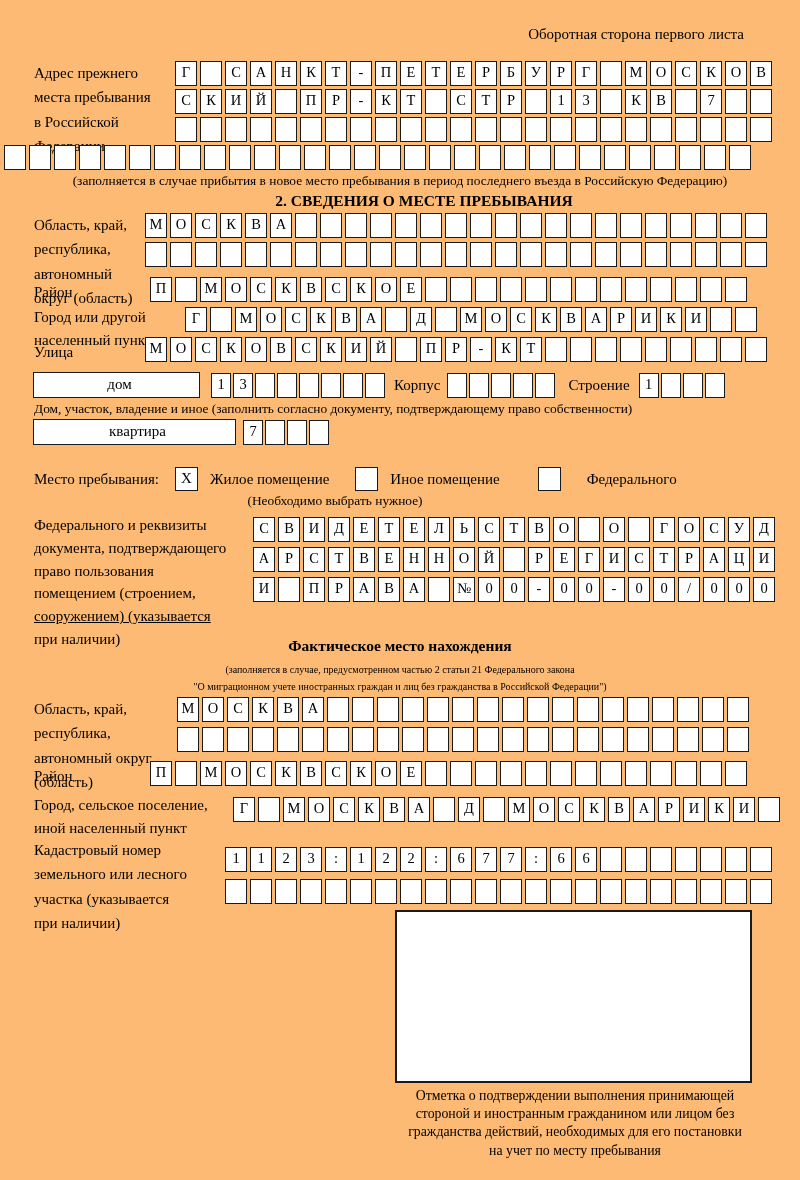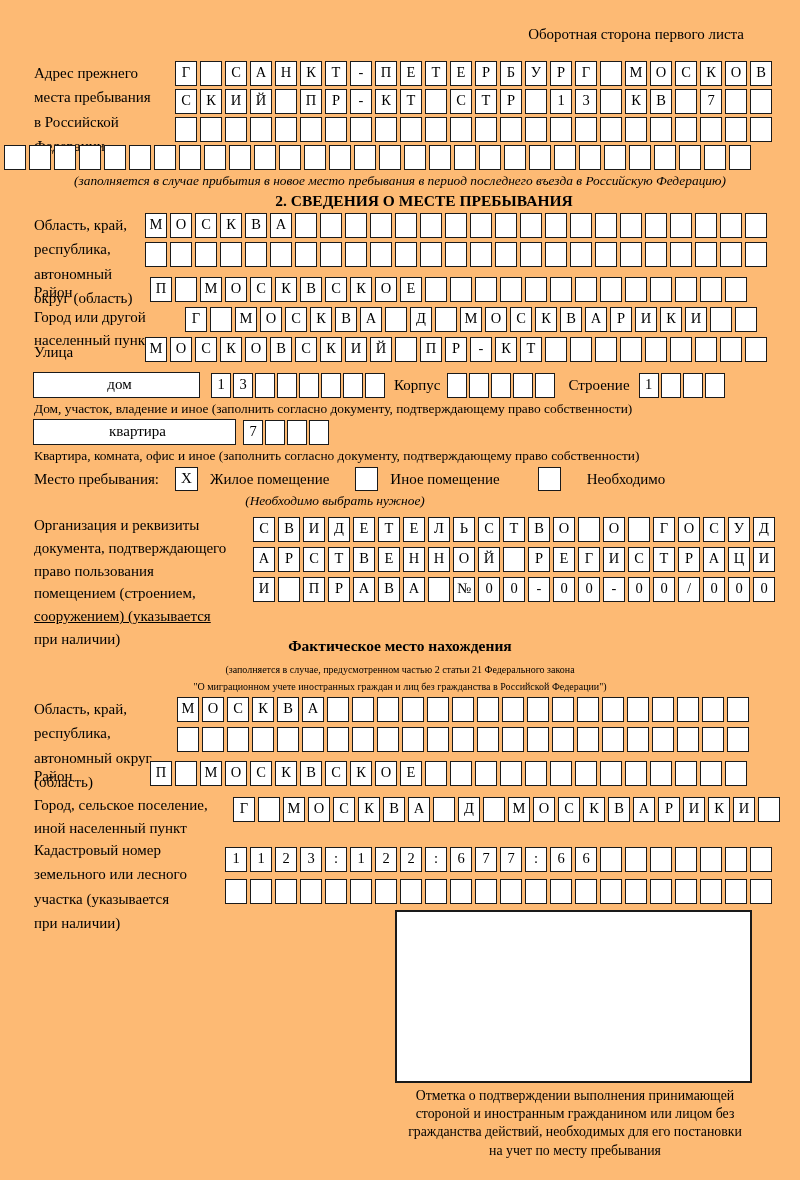--- a/index.html
+++ b/index.html
@@ -5,21 +5,21 @@
   html,body{margin:0;padding:0;background:#fff;}
   .page{
     position:relative;width:800px;height:1180px;background:#fdba74;
     font-family:"Liberation Serif","DejaVu Serif",serif;color:#000;
     overflow:hidden;
   }
   .abs{position:absolute;}
   .lbl{font-size:15px;line-height:24.3px;}
   .lbl-tight{font-size:15px;line-height:23px;}
   .note{font-size:13.4px;line-height:16px;}
-  .center{text-align:center;font-style:italic;}
+  .center{text-align:center;}
   .title{font-weight:bold;font-size:15.5px;text-align:center;}
   .cellrow{display:flex;align-items:flex-start;}
   .cell{
     box-sizing:border-box;flex:0 0 auto;width:22px;height:25px;
     border:1.6px solid #1a1a1a;margin-right:3px;
     text-align:center;font-size:14.5px;line-height:21px;background:#fff;
   }
   .tight .cell{width:20px;margin-right:2px;}
   .fieldbox{
     box-sizing:border-box;border:1.6px solid #1a1a1a;height:26px;
@@ -342,35 +342,34 @@
 
   <div class="abs flexrow" style="top:419px;left:33px;">
     <div class="fieldbox" style="width:203px;">квартира</div>
     <div class="cellrow tight" style="margin-left:7px;">
         <span class="cell">7</span>
         <span class="cell"></span>
         <span class="cell"></span>
         <span class="cell"></span>
       </div>
   </div>
-  <div class="abs note" style="top:448px;left:34px;width:760px;">Квартира, комната, офис и иное (заполнить согласно документу, подтверждающему право собственности)</div>
 
   <div class="abs flexrow" style="top:466px;left:34px;">
     <div class="inl-lbl">Место пребывания:</div>
     <div class="checkbox" style="margin-left:16px;">X</div>
     <div class="inl-lbl" style="margin-left:12px;">Жилое помещение</div>
     <div class="checkbox" style="margin-left:26px;"></div>
     <div class="inl-lbl" style="margin-left:12px;">Иное помещение</div>
     <div class="checkbox" style="margin-left:38px;"></div>
-    <div class="inl-lbl" style="margin-left:26px;">Необходимо</div>
+    <div class="inl-lbl" style="margin-left:26px;">Федерального</div>
   </div>
   <div class="abs note center" style="top:493px;left:140px;width:390px;">(Необходимо выбрать нужное)</div>
 
   <div class="abs" style="top:514px;left:34px;">
-    <div class="lbl" style="line-height:22.8px;">Организация и реквизиты</div>
+    <div class="lbl" style="line-height:22.8px;">Федерального и реквизиты</div>
     <div class="lbl" style="line-height:22.8px;">документа, подтверждающего</div>
     <div class="lbl" style="line-height:22.8px;">право пользования</div>
     <div class="lbl" style="line-height:22.8px;">помещением (строением,</div>
     <div class="lbl" style="line-height:22.8px;text-decoration:underline;">сооружением) (указывается</div>
     <div class="lbl" style="line-height:22.8px;">при наличии)</div>
   </div>
   <div class="abs cellrow" style="top:517px;left:253px;">
       <span class="cell">С</span>
       <span class="cell">В</span>
       <span class="cell">И</span>

